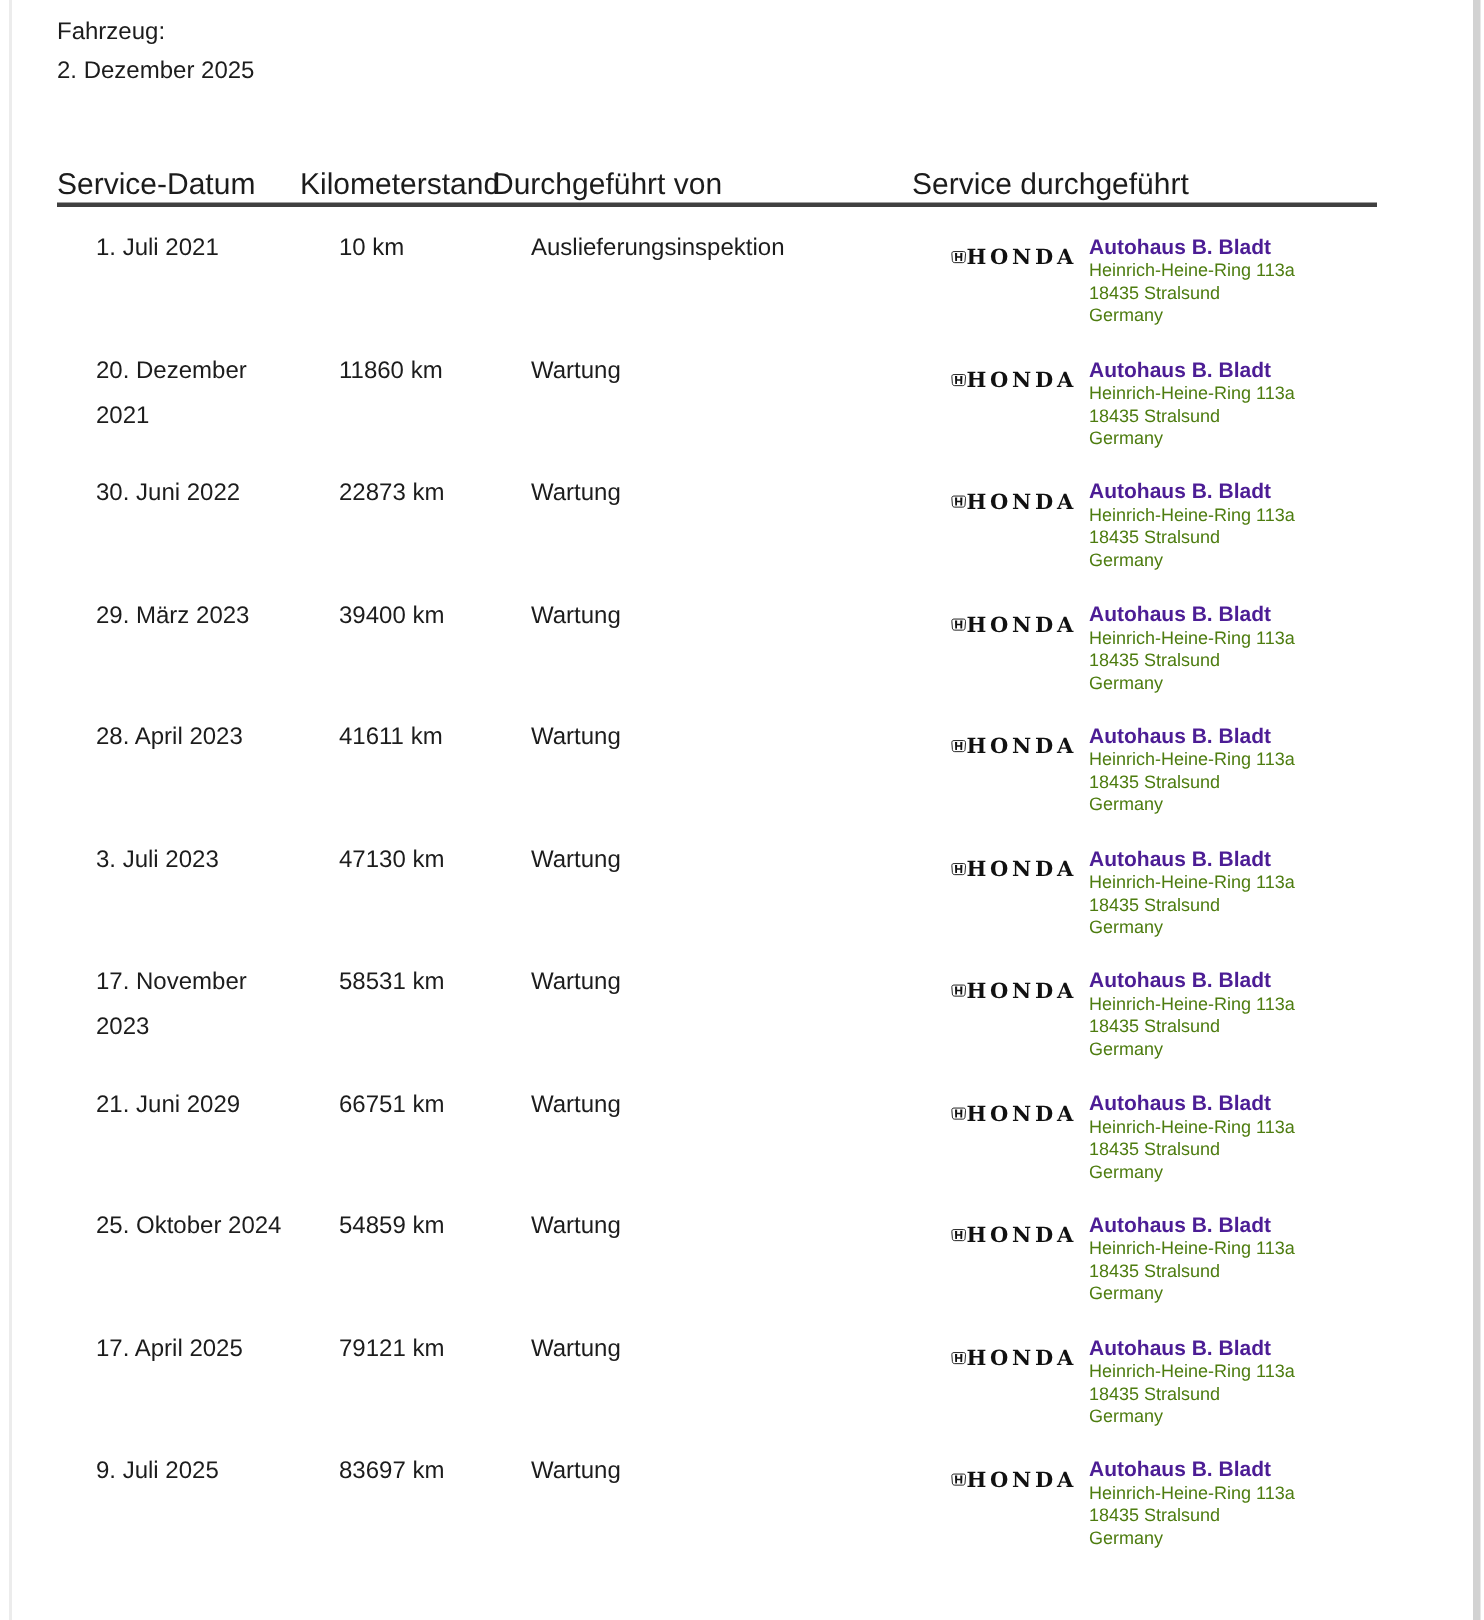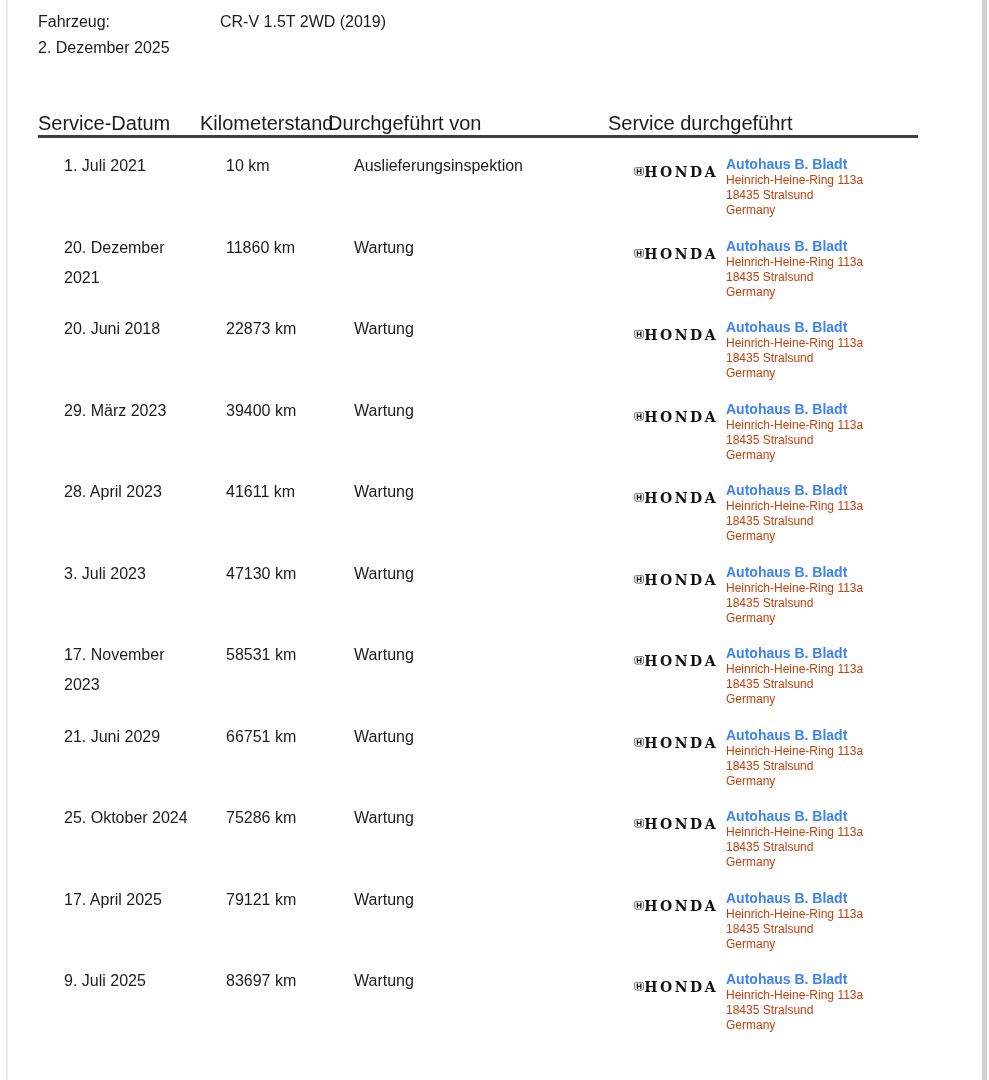--- a/index.html
+++ b/index.html
@@ -58,36 +58,35 @@
     flex:none;
   }
   .logo svg { display:block; }
   .brand {
     font-family:"DejaVu Serif","Liberation Serif",serif;
     font-weight:bold; font-size:14px; letter-spacing:2.5px;
     margin-top:1px; color:#111;
     white-space:nowrap;
   }
   .dtext { padding-left:8px; padding-top:4px; }
-  .dname { font-size:14px; font-weight:bold; line-height:18px; color:#3b82f6; }
-  .daddr { font-size:12px; line-height:15px; color:#c2410c; }
+  .dname { font-size:14px; font-weight:bold; line-height:18px; color:#4c1d95; }
+  .daddr { font-size:12px; line-height:15px; color:#4d7c0f; }
 </style>
 </head>
 <body>
 
 <div class="page">
   <div class="edge-left"></div>
   <div class="edge-right"></div>
 
   <div class="content">
 
     <div>
       <div class="info-row">
         <div class="info-label">Fahrzeug:</div>
-        <div class="info-value">CR-V 1.5T 2WD (2019)</div>
       </div>
       <div class="info-row">
         <div class="info-value">2. Dezember 2025</div>
       </div>
     </div>
 
     <div class="thead">
       <div>Service-Datum</div>
       <div>Kilometerstand</div>
       <div>Durchgeführt von</div>
@@ -132,21 +131,21 @@
       <div class="dtext">
         <div class="dname">Autohaus B. Bladt</div>
         <div class="daddr">Heinrich-Heine-Ring 113a</div>
         <div class="daddr">18435 Stralsund</div>
         <div class="daddr">Germany</div>
       </div>
     </div>
   </div>
 
   <div class="trow">
-    <div class="cell c-date">20. Juni 2018</div>
+    <div class="cell c-date">30. Juni 2022</div>
     <div class="cell c-km">22873 km</div>
     <div class="cell c-service">Wartung</div>
     <div class="cell c-dealer">
       <div class="logo">
         <svg width="40" height="33" viewBox="0 0 100 82">
           <path d="M 20 4 H 80 C 90 4 95 9 94.5 18 L 91 62 C 90.3 71 85 76 76 76 H 24 C 15 76 9.7 71 9 62 L 5.5 18 C 5 9 10 4 20 4 Z" fill="none" stroke="#111111" stroke-width="6"></path>
           <path d="M 26 14 L 40 14 L 39.7 34 L 60.3 34 L 60 14 L 74 14 L 72.3 66 L 60.8 66 L 61 45 L 39 45 L 39.2 66 L 27.7 66 Z" fill="#111111"></path>
         </svg>
         <div class="brand">HONDA</div>
       </div>
@@ -259,21 +258,21 @@
         <div class="dname">Autohaus B. Bladt</div>
         <div class="daddr">Heinrich-Heine-Ring 113a</div>
         <div class="daddr">18435 Stralsund</div>
         <div class="daddr">Germany</div>
       </div>
     </div>
   </div>
 
   <div class="trow">
     <div class="cell c-date">25. Oktober 2024</div>
-    <div class="cell c-km">75286 km</div>
+    <div class="cell c-km">54859 km</div>
     <div class="cell c-service">Wartung</div>
     <div class="cell c-dealer">
       <div class="logo">
         <svg width="40" height="33" viewBox="0 0 100 82">
           <path d="M 20 4 H 80 C 90 4 95 9 94.5 18 L 91 62 C 90.3 71 85 76 76 76 H 24 C 15 76 9.7 71 9 62 L 5.5 18 C 5 9 10 4 20 4 Z" fill="none" stroke="#111111" stroke-width="6"></path>
           <path d="M 26 14 L 40 14 L 39.7 34 L 60.3 34 L 60 14 L 74 14 L 72.3 66 L 60.8 66 L 61 45 L 39 45 L 39.2 66 L 27.7 66 Z" fill="#111111"></path>
         </svg>
         <div class="brand">HONDA</div>
       </div>
       <div class="dtext">

